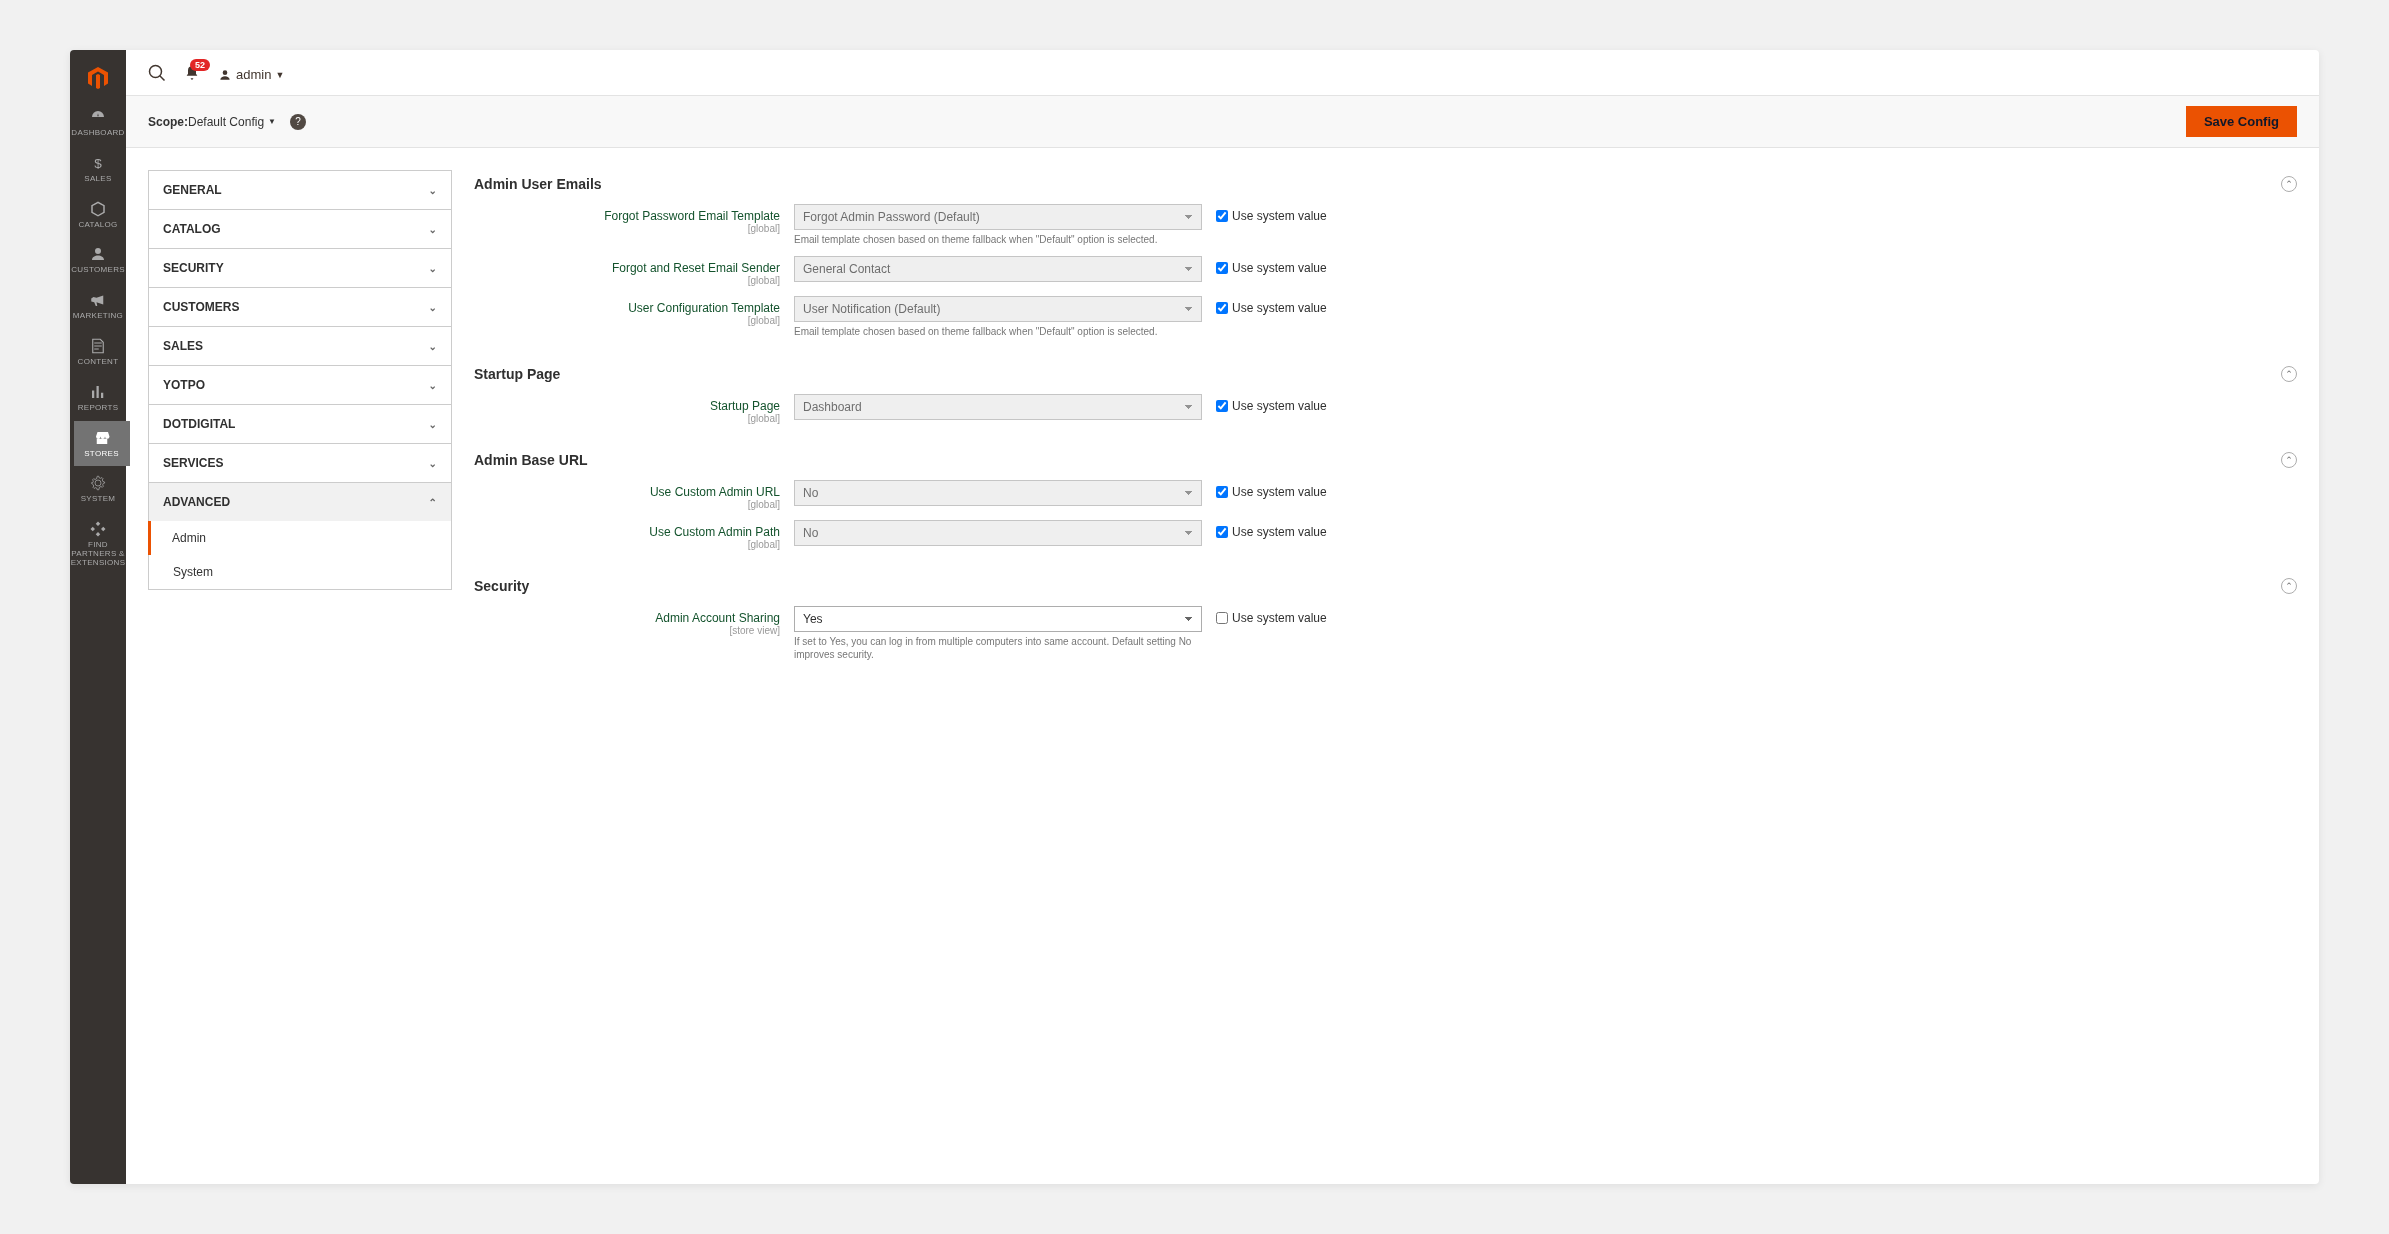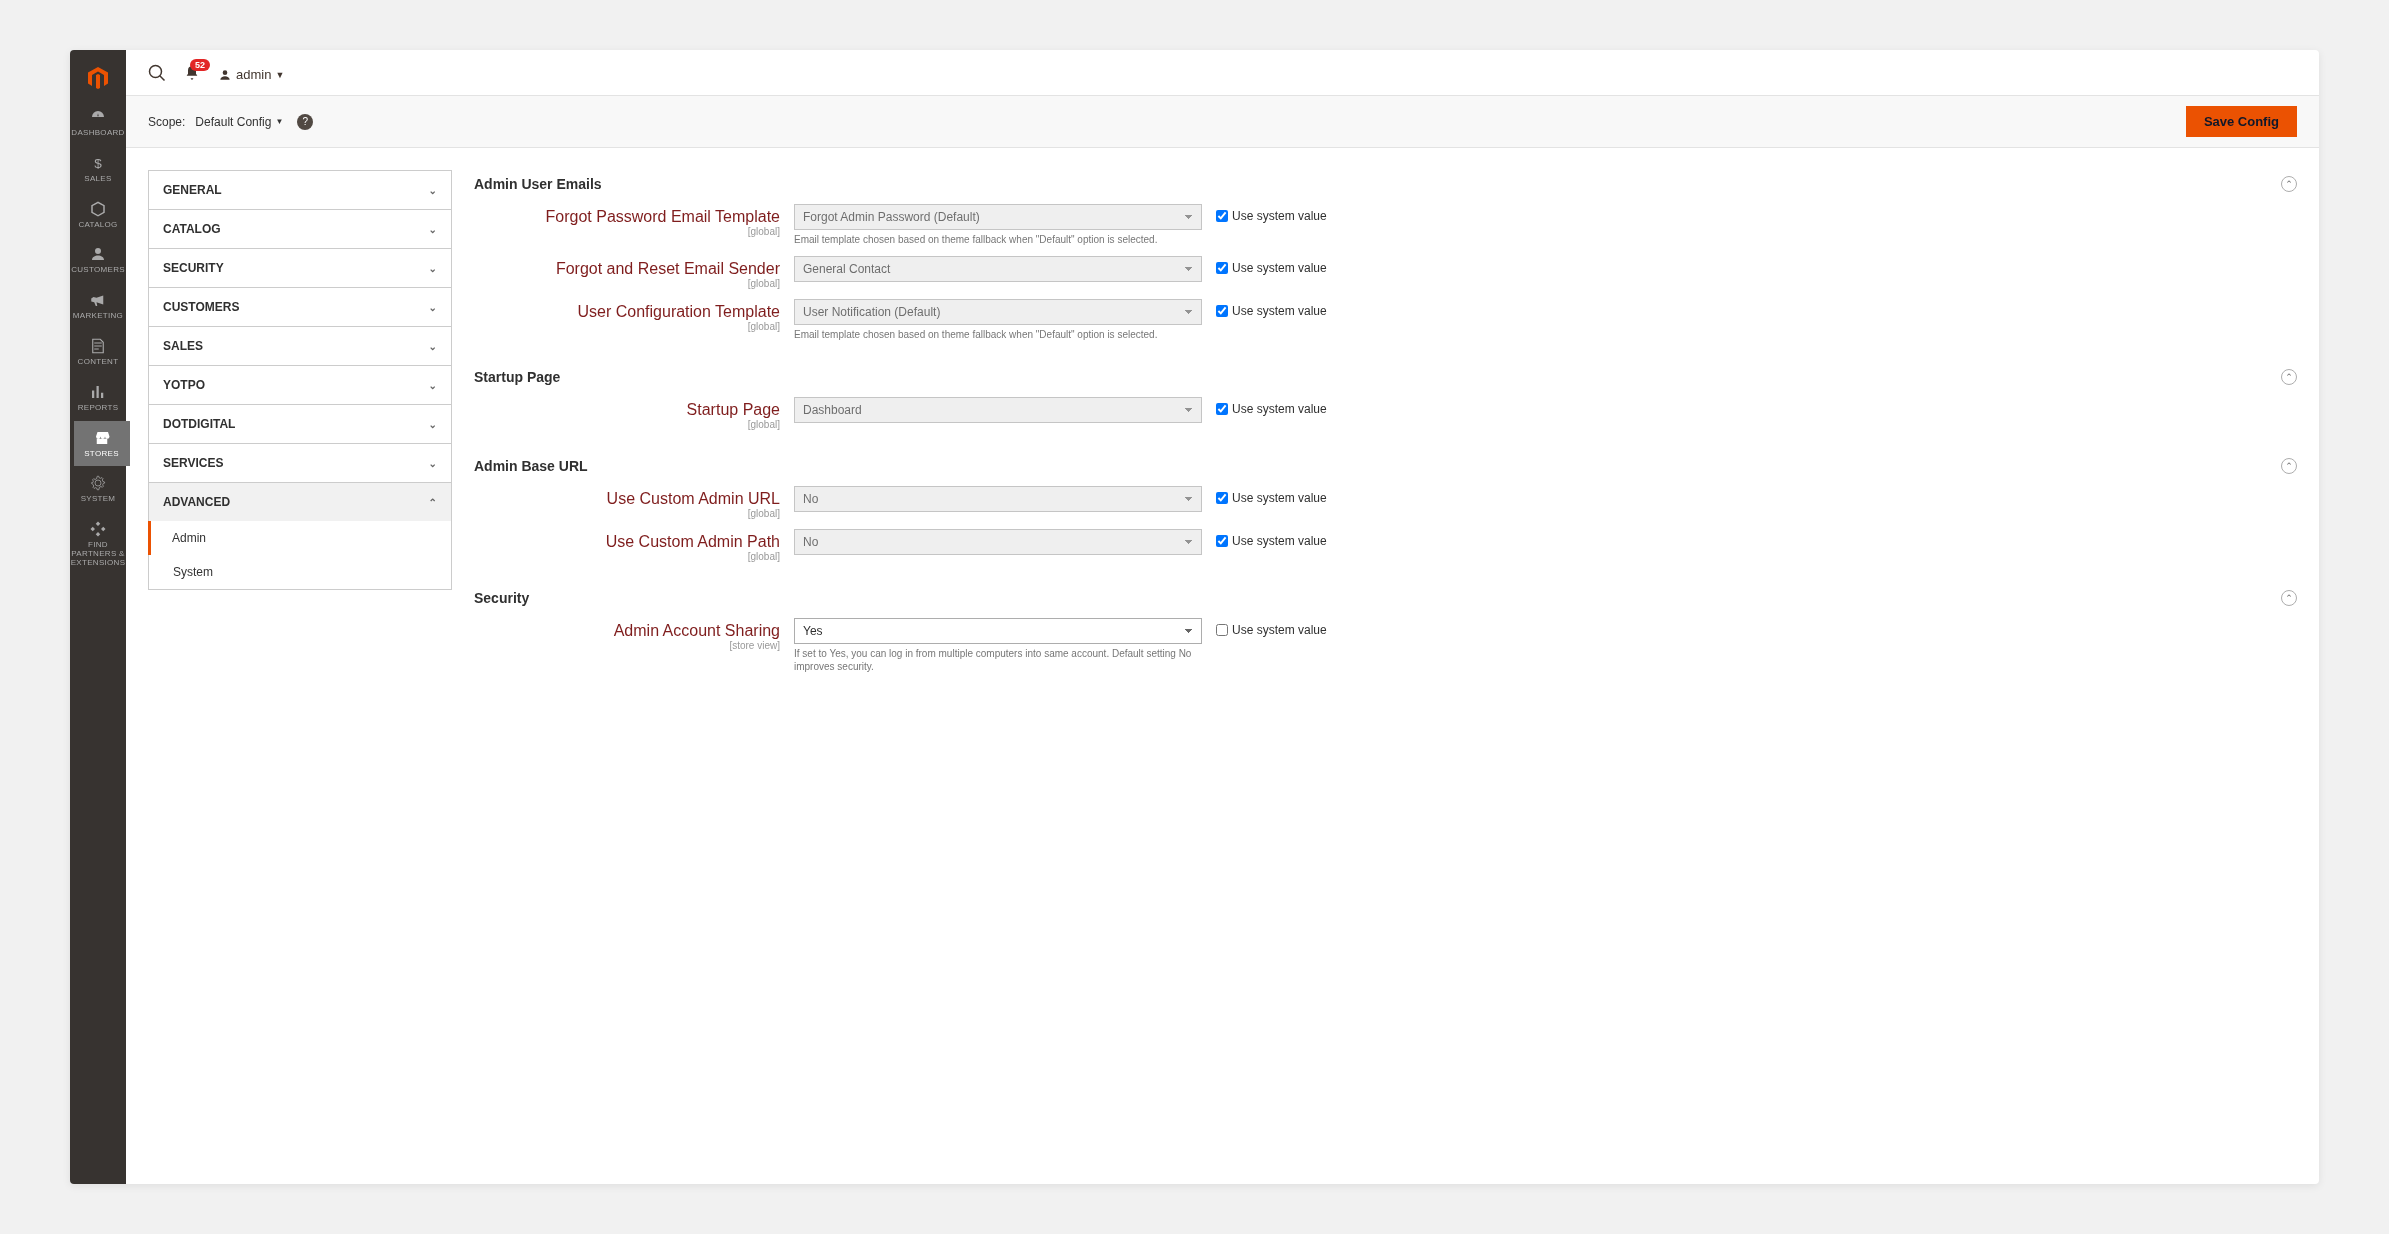--- a/index.html
+++ b/index.html
@@ -13,41 +13,41 @@
 .sidenav .nav-item .ico { width: 18px; height: 18px; margin-bottom: 3px; fill: currentColor; }
 .sidenav .nav-item span { text-align: center; line-height: 1.1; }
 .main { flex: 1; display: flex; flex-direction: column; }
 .topbar { display: flex; align-items: center; padding: 14px 22px 10px; border-bottom: 1px solid #e3e3e3; }
 .topbar h1 { font-size: 22px; font-weight: 400; color: #41362f; flex: 1; }
 .topbar .tools { display: flex; align-items: center; gap: 18px; }
 .topbar .tool { cursor: pointer; position: relative; color: #41362f; }
 .topbar .badge { position: absolute; top: -6px; right: -10px; background: #e22626; color: #fff; font-size: 9px; border-radius: 8px; padding: 1px 5px; font-weight: bold; }
 .topbar .admin-link { display: flex; align-items: center; gap: 4px; cursor: pointer; font-size: 13px; color: #41362f; }
 .scopebar { display: flex; align-items: center; padding: 10px 22px; border-bottom: 1px solid #e3e3e3; background: #f8f8f8; }
-.scopebar .scope-label { font-weight: 400; font-size: 12px; margin-right: 10px; }
+.scopebar .scope-label { font-weight: 700; font-size: 12px; }
 .scopebar .scope-select { font-size: 12px; cursor: pointer; display: flex; align-items: center; gap: 4px; }
 .scopebar .help { margin-left: 14px; width: 16px; height: 16px; border-radius: 50%; background: #514943; color: #fff; display: flex; align-items: center; justify-content: center; font-size: 10px; cursor: pointer; }
 .scopebar .save { margin-left: auto; background: #eb5202; color: #0f172a; border: none; padding: 8px 18px; font-size: 13px; font-weight: 600; cursor: pointer; }
 .content { display: flex; padding: 22px; gap: 22px; flex: 1; overflow: auto; }
 .config-tabs { width: 304px; }
 .tab { border: 1px solid #ccc; border-bottom: none; padding: 12px 14px; font-size: 12px; font-weight: 600; color: #303030; display: flex; justify-content: space-between; align-items: center; cursor: pointer; background: #fff; }
 .tab:last-of-type { border-bottom: 1px solid #ccc; }
 .tab.expanded { background: #f1f1f1; }
 .tab .chev { font-size: 10px; color: #666; }
 .subtab { border-left: 1px solid #ccc; border-right: 1px solid #ccc; padding: 10px 24px; font-size: 12px; background: #fff; cursor: pointer; }
 .subtab.active { border-left: 3px solid #eb5202; padding-left: 21px; font-weight: 500; background: #fff; }
 .subtab:last-child { border-bottom: 1px solid #ccc; }
 .config-body { flex: 1; }
 .section-head { display: flex; justify-content: space-between; align-items: center; padding: 6px 0 12px; cursor: pointer; }
 .section-head .title { font-size: 14px; font-weight: 600; color: #303030; }
 .section-head .collapse-ico { width: 16px; height: 16px; border: 1px solid #adadad; border-radius: 50%; display: flex; align-items: center; justify-content: center; font-size: 9px; color: #666; }
 .section { margin-bottom: 22px; }
 .row { display: flex; align-items: flex-start; margin-bottom: 10px; }
 .row .lbl { width: 320px; text-align: right; padding-right: 14px; padding-top: 4px; }
-.row .lbl .name { font-size: 16px; color: #7f1d1d; }
+.row .lbl .name { font-size: 12px; color: #14532d; }
 .row .lbl .scope { font-size: 10px; color: #999; display: block; }
 .row .ctrl { width: 408px; }
 .row .ctrl select { width: 100%; padding: 5px 8px; font-size: 12px; border: 1px solid #adadad; background: #e9e9e9; color: #303030; appearance: none; -webkit-appearance: none; background-image: linear-gradient(45deg, transparent 50%, #666 50%), linear-gradient(135deg, #666 50%, transparent 50%); background-position: calc(100% - 12px) 10px, calc(100% - 8px) 10px; background-size: 4px 4px; background-repeat: no-repeat; }
 .row .ctrl select.enabled { background-color: #fff; }
 .row .ctrl .note { font-size: 10px; color: #777; margin-top: 3px; line-height: 1.3; }
 .row .syscol { padding-left: 14px; display: flex; align-items: center; gap: 4px; padding-top: 5px; }
 .row .syscol input { width: 12px; height: 12px; }
 .row .syscol label { font-size: 12px; color: #303030; }
 </style>
 </head>

